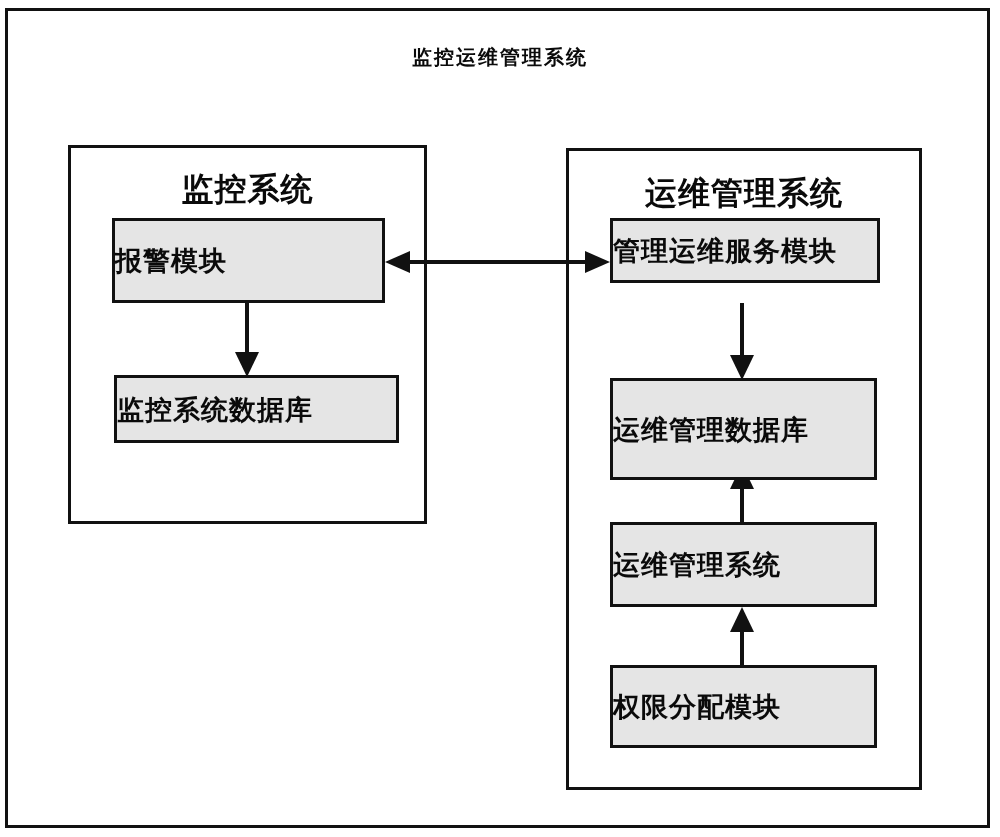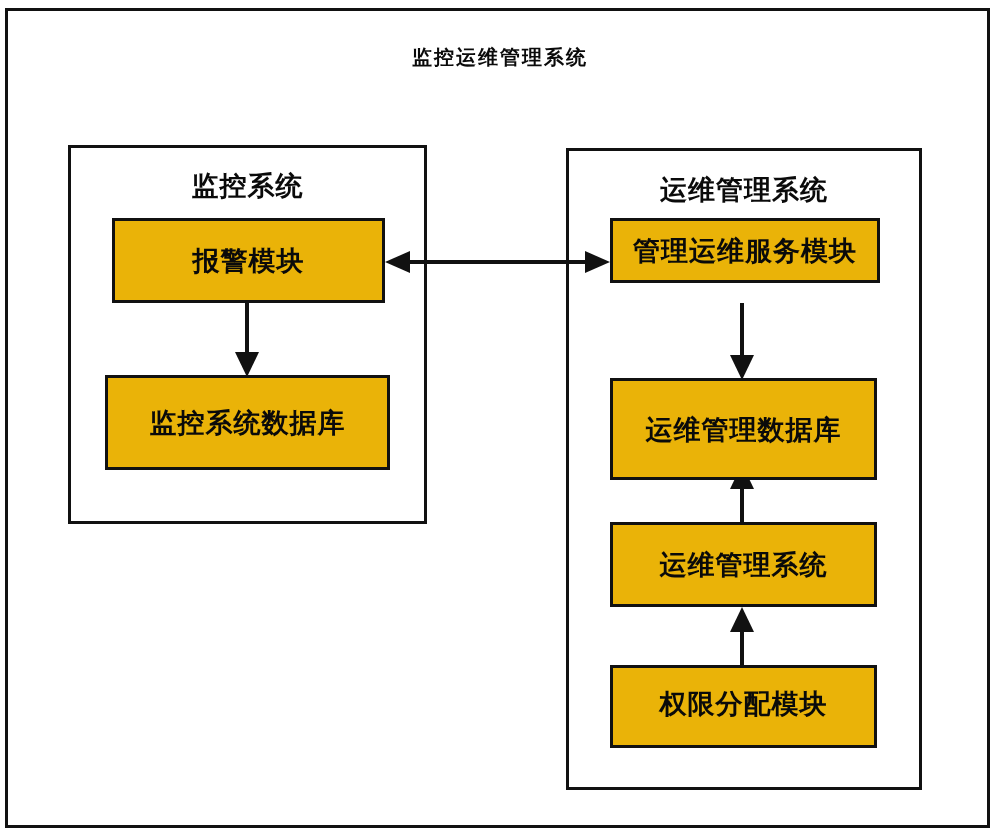--- a/index.html
+++ b/index.html
@@ -29,24 +29,24 @@
   .panel {
     position: absolute;
     box-sizing: border-box;
     border: 3px solid #111111;
     background: transparent;
   }
   .node {
     position: absolute;
     box-sizing: border-box;
     border: 3px solid #111111;
-    background: #eab308;
+    background: #e5e5e5;
     display: flex;
     align-items: center;
-    justify-content: center;
+    justify-content: flex-start;
     z-index: 3;
   }
   .node-label {
     font-size: 27px;
     font-weight: 700;
     color: #0a0a0a;
     letter-spacing: 1px;
     line-height: 1;
     white-space: nowrap;
   }
@@ -59,21 +59,21 @@
     text-align: center;
     font-size: 20px;
     font-weight: 700;
     color: #0a0a0a;
     letter-spacing: 2px;
     white-space: nowrap;
   }
   .panel-title {
     position: absolute;
     text-align: center;
-    font-size: 27px;
+    font-size: 32px;
     font-weight: 700;
     color: #0a0a0a;
     letter-spacing: 1px;
     white-space: nowrap;
     z-index: 3;
   }
 
   
   .connector-layer {
     position: absolute;
@@ -98,40 +98,40 @@
 
   <div class="diagram-title" style="top:44px;">监控运维管理系统</div>
 
   <div class="panel" style="left:68px; top:145px; width:359px; height:379px;"></div>
   <div class="panel-title" style="left:68px; top:168px; width:359px;">监控系统</div>
 
   <div class="node" style="left:112px; top:218px; width:273px; height:85px;">
     <span class="node-label">报警模块</span>
   </div>
 
-  <div class="node" style="left:105px; top:375px; width:285px; height:95px;">
+  <div class="node" style="left:114px; top:375px; width:285px; height:68px;">
     <span class="node-label">监控系统数据库</span>
   </div>
 
   <div class="panel" style="left:566px; top:148px; width:356px; height:642px;"></div>
   <div class="panel-title" style="left:566px; top:172px; width:356px;">运维管理系统</div>
 
   <div class="node" style="left:610px; top:218px; width:270px; height:65px;">
     <span class="node-label">管理运维服务模块</span>
   </div>
 
   <div class="node" style="left:610px; top:378px; width:267px; height:102px;">
     <span class="node-label">运维管理数据库</span>
   </div>
 
   <div class="node" style="left:610px; top:522px; width:267px; height:85px;">
     <span class="node-label">运维管理系统</span>
   </div>
 
-  <div class="node" style="left:610px; top:665px; width:267px; height:83px;font-family:Liberation Mono, monospace;">
+  <div class="node" style="left:610px; top:665px; width:267px; height:83px;">
     <span class="node-label">权限分配模块</span>
   </div>
 
   <svg class="connector-layer" viewBox="0 0 1000 837">
 
     <g>
       <line x1="392" y1="262" x2="603" y2="262" stroke="#111111" stroke-width="4"></line>
       <polygon points="385,262 410,251 410,273" fill="#111111"></polygon>
       <polygon points="610,262 585,251 585,273" fill="#111111"></polygon>
     </g>

